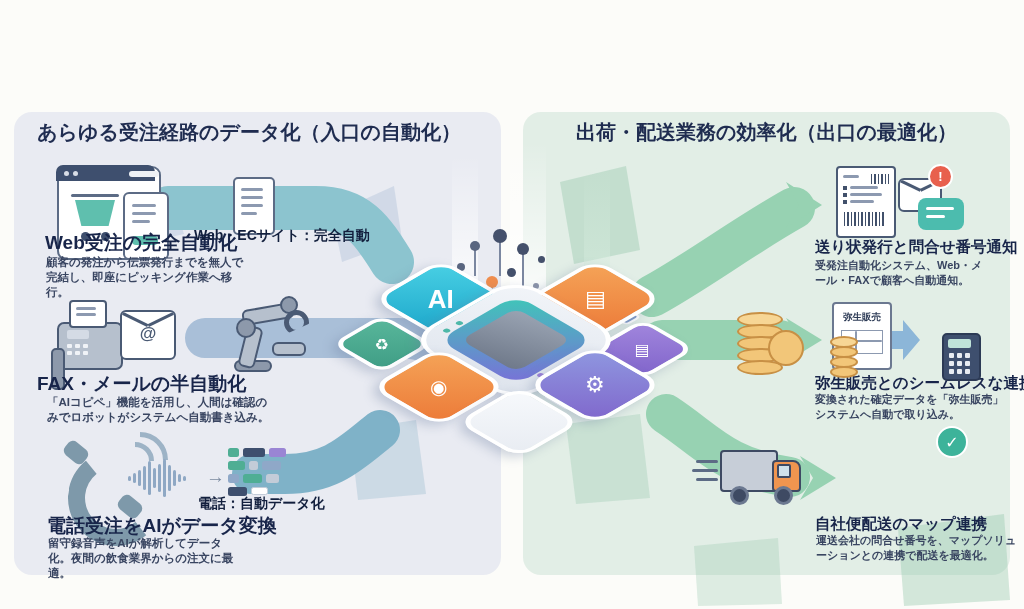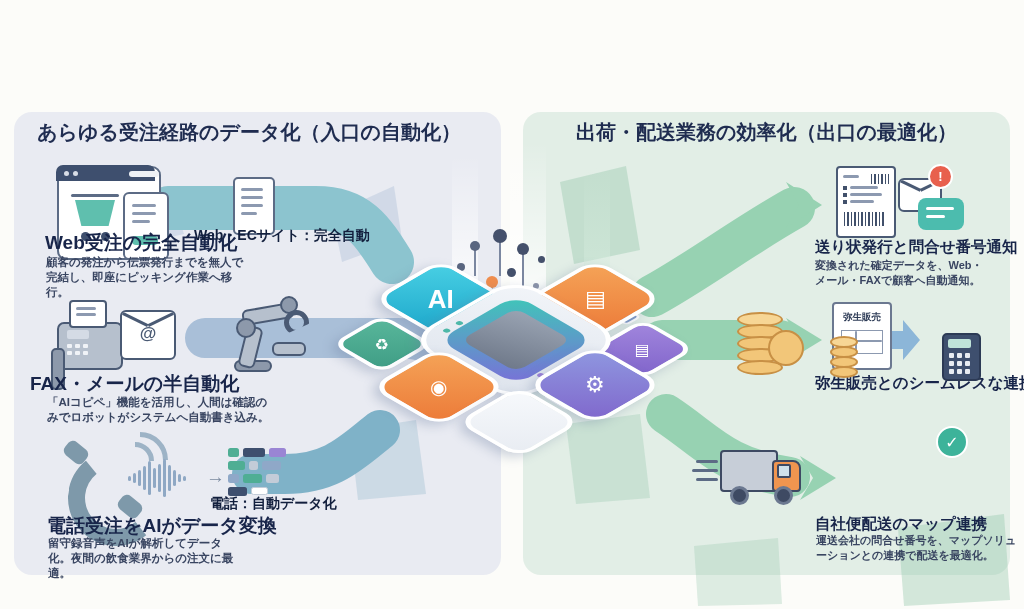--- a/index.html
+++ b/index.html
@@ -203,21 +203,21 @@
   </div>
   <div class="icon" style="left:218px;top:296px;width:86px;height:76px;">
     <div class="rob-bar" style="left:16px;top:64px;width:34px;height:8px;background:#8d99ab;"></div>
     <div class="rob-bar" style="left:24px;top:30px;width:13px;height:38px;transform:rotate(14deg);"></div>
     <div class="rob-bar" style="left:24px;top:10px;width:48px;height:12px;transform:rotate(-10deg);"></div>
     <div class="rob-joint" style="left:18px;top:22px;width:16px;height:16px;"></div>
     <div class="rob-joint" style="left:62px;top:0;width:14px;height:14px;"></div>
     <div class="rob-claw" style="left:66px;top:14px;"></div>
     <div class="rob-bar" style="left:54px;top:46px;width:30px;height:10px;"></div>
   </div>
-  <div class="item-title t-left" style="left:30px;top:371px;">FAX・メールの半自動化</div>
+  <div class="item-title t-left" style="left:37px;top:371px;">FAX・メールの半自動化</div>
   <div class="item-desc" style="left:47px;top:395px;width:226px;">「AIコピペ」機能を活用し、人間は確認のみでロボットがシステムへ自動書き込み。</div>
 
   <div class="icon" style="left:62px;top:442px;width:100px;height:86px;">
     <div class="phone-ring" style="left:6px;top:8px;"></div>
     <div class="phone-cap" style="left:2px;top:2px;transform:rotate(40deg);"></div>
     <div class="phone-cap" style="left:56px;top:56px;transform:rotate(40deg);"></div>
     <div class="warc" style="left:54px;top:0;width:28px;height:28px;"></div>
     <div class="warc" style="left:50px;top:-10px;width:46px;height:46px;"></div>
   </div>
   <div class="icon wave" style="left:128px;top:452px;width:76px;height:52px;">
@@ -250,21 +250,21 @@
       <span class="cell c-blue" style="width:11px;"></span>
       <span class="cell c-teal" style="width:19px;"></span>
       <span class="cell c-gray" style="width:13px;"></span>
     </div>
     <div class="grow">
       <span class="cell c-navy" style="width:19px;"></span>
       <span class="cell c-outline" style="width:15px;"></span>
     </div>
   </div>
   <div class="item-title t-left" style="left:47px;top:513px;">電話受注をAIがデータ変換</div>
-  <div class="item-tag" style="left:210px;top:495px;">電話：自動データ化</div>
+  <div class="item-tag" style="left:198px;top:495px;">電話：自動データ化</div>
   <div class="item-desc" style="left:48px;top:536px;width:192px;">留守録音声をAIが解析してデータ化。夜間の飲食業界からの注文に最適。</div>
 
   <div class="icon outl" style="left:836px;top:166px;width:56px;height:68px;border-radius:4px;">
     <div class="barcode" style="right:5px;top:6px;width:18px;height:10px;"></div>
     <div class="line" style="left:5px;top:7px;width:16px;height:3px;"></div>
     <div class="sq" style="left:5px;top:18px;"></div>
     <div class="sq" style="left:5px;top:25px;"></div>
     <div class="sq" style="left:5px;top:32px;"></div>
     <div class="line" style="left:12px;top:18px;width:28px;height:3px;"></div>
     <div class="line" style="left:12px;top:25px;width:32px;height:3px;"></div>
@@ -275,21 +275,21 @@
     <div class="env-flap-l"></div>
     <div class="env-flap-r"></div>
   </div>
   <div class="badge" style="left:928px;top:164px;width:21px;height:21px;background:var(--alertRed);font-size:13px;z-index:4;">!</div>
   <div class="icon chat" style="left:918px;top:198px;width:46px;height:32px;z-index:4;">
     <div class="chat-tail"></div>
     <div class="line" style="left:8px;top:9px;width:28px;height:3px;background:#fff;"></div>
     <div class="line" style="left:8px;top:17px;width:19px;height:3px;background:#fff;"></div>
   </div>
   <div class="item-title t-right" style="left:815px;top:237px;">送り状発行と問合せ番号通知</div>
-  <div class="item-desc d-right" style="left:815px;top:258px;width:178px;">変換された確定データを、Web・メール・FAXで顧客へ自動通知。</div>
+  <div class="item-desc d-right" style="left:815px;top:258px;width:178px;">受発注自動化システム、Web・メール・FAXで顧客へ自動通知。</div>
 
   <div class="icon coin-stack" style="left:737px;top:312px;">
     <div class="coin-disc" style="width:42px;height:11px;background:#f7d695;"></div>
     <div class="coin-disc" style="width:42px;height:11px;margin-top:-3px;"></div>
     <div class="coin-disc" style="width:42px;height:11px;margin-top:-3px;"></div>
     <div class="coin-disc" style="width:42px;height:11px;margin-top:-3px;"></div>
     <div class="coin-disc" style="width:42px;height:11px;margin-top:-3px;"></div>
   </div>
   <div class="coin-face icon" style="left:768px;top:330px;width:32px;height:32px;z-index:4;"></div>
   <div class="icon outl" style="left:832px;top:302px;width:56px;height:64px;border-radius:4px;border-color:#6b7890;">
@@ -316,20 +316,21 @@
     <div class="calc-key" style="left:13px;top:18px;"></div>
     <div class="calc-key" style="left:21px;top:18px;"></div>
     <div class="calc-key" style="left:5px;top:26px;"></div>
     <div class="calc-key" style="left:13px;top:26px;"></div>
     <div class="calc-key" style="left:21px;top:26px;"></div>
     <div class="calc-key" style="left:5px;top:34px;"></div>
     <div class="calc-key" style="left:13px;top:34px;"></div>
     <div class="calc-key" style="left:21px;top:34px;"></div>
   </div>
   <div class="item-title t-right" style="left:815px;top:373px;">弥生販売とのシームレスな連携</div>
+  <div class="item-desc d-right" style="left:815px;top:392px;width:194px;">変換された確定データを「弥生販売」システムへ自動で取り込み。</div>
 
   <div class="speed" style="left:696px;top:460px;width:22px;z-index:3;"></div>
   <div class="speed" style="left:692px;top:469px;width:26px;z-index:3;"></div>
   <div class="speed" style="left:696px;top:478px;width:22px;z-index:3;"></div>
   <div class="icon" style="left:720px;top:444px;width:86px;height:62px;">
     <div class="truck-box" style="left:0;top:6px;width:54px;height:38px;"></div>
     <div class="truck-cab" style="left:52px;top:16px;width:25px;height:28px;"></div>
     <div class="truck-win" style="left:57px;top:20px;width:10px;height:10px;"></div>
     <div class="wheel" style="left:10px;top:42px;"></div>
     <div class="wheel" style="left:54px;top:42px;"></div>

